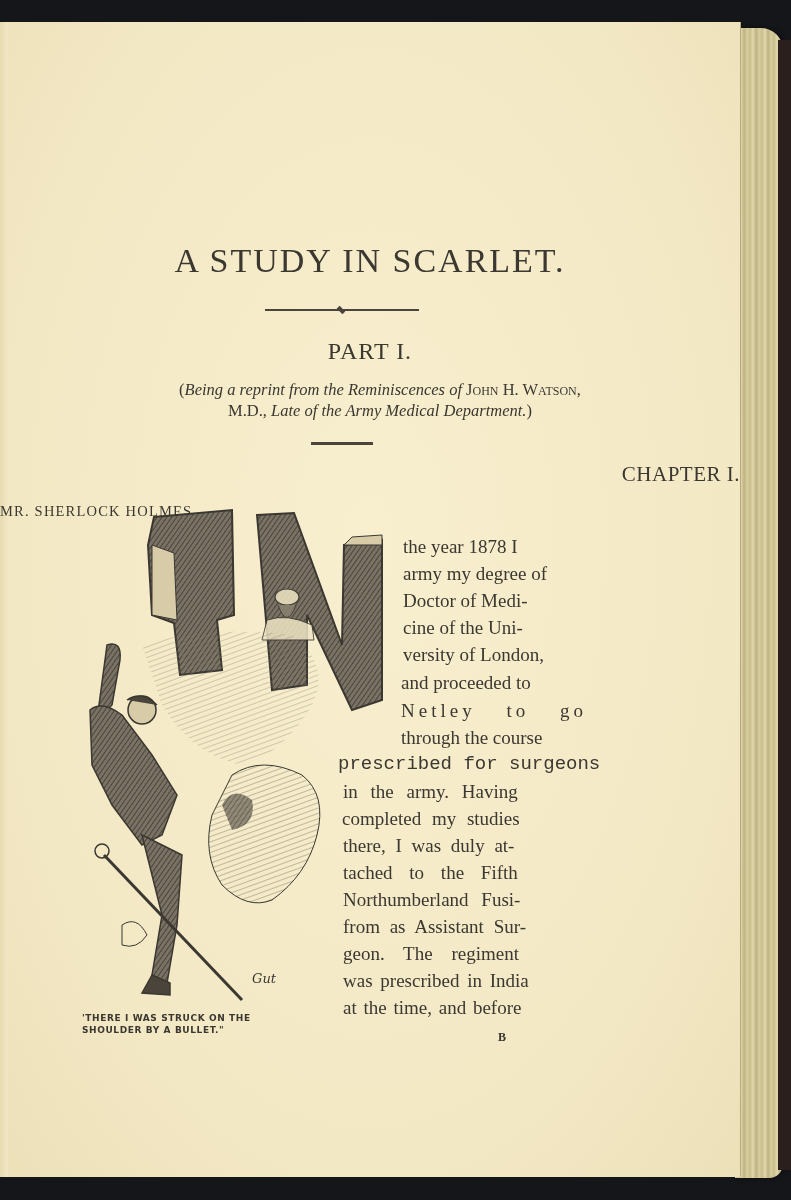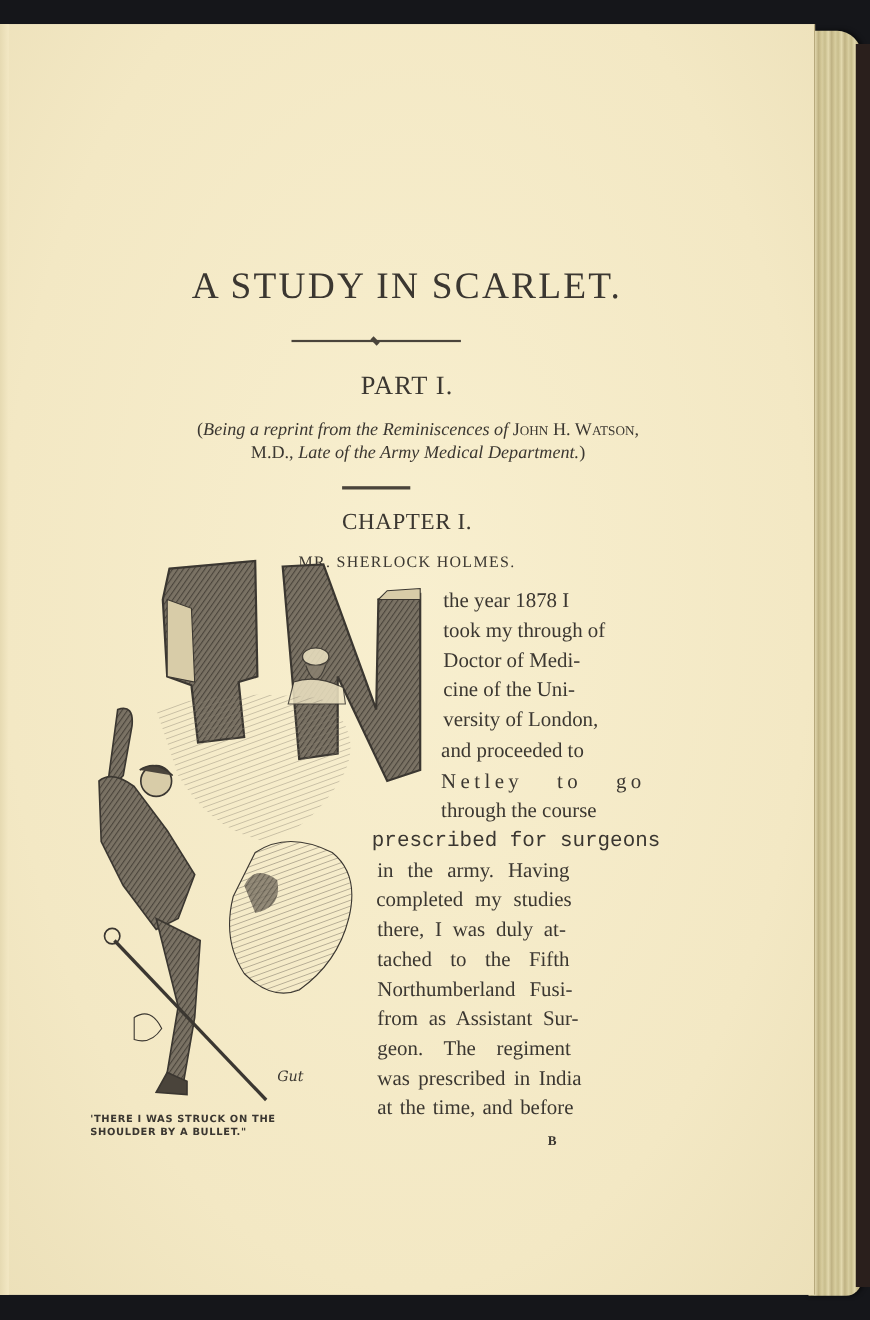--- a/index.html
+++ b/index.html
@@ -14,22 +14,22 @@
   .page-left-edge{position:absolute;left:0;top:0;width:8px;height:100%;background:linear-gradient(90deg,#e6dab2,#f3e8c4);}
   .title{position:absolute;left:0;width:740px;top:220px;text-align:center;font-size:34px;letter-spacing:2px;color:#3b3731;}
   .ornament{position:absolute;left:265px;top:284px;width:154px;height:8px;}
   .ornament .line{position:absolute;top:3px;left:0;width:100%;height:1.5px;background:#4a443b;}
   .ornament .diamond{position:absolute;left:72px;top:0px;width:8px;height:8px;background:#4a443b;transform:rotate(45deg) scaleY(.5);}
   .part{position:absolute;left:0;width:740px;top:316px;text-align:center;font-size:24px;letter-spacing:1px;color:#3b3731;}
   .subtitle{position:absolute;left:100px;width:560px;top:357px;text-align:center;font-size:16.5px;line-height:21px;color:#3b3731;}
   .subtitle i{font-style:italic;}
   .sc{font-variant:small-caps;}
   .short-rule{position:absolute;left:311px;top:420px;width:62px;height:3px;background:#4a443b;}
-  .chapter{position:absolute;left:0;width:740px;top:440px;text-align:center;font-size:21px;letter-spacing:.5px;color:#3b3731;}
-  .chapter-sub{position:absolute;left:0;width:740px;top:481px;text-align:center;font-size:14.5px;letter-spacing:1.2px;color:#3b3731;}
+  .chapter{position:absolute;left:0;width:740px;top:440px;text-align:right;font-size:21px;letter-spacing:.5px;color:#3b3731;}
+  .chapter-sub{position:absolute;left:0;width:740px;top:481px;text-align:left;font-size:14.5px;letter-spacing:1.2px;color:#3b3731;}
   .illus{position:absolute;left:82px;top:505px;width:310px;height:500px;}
   .caption{position:absolute;left:82px;top:1012px;width:250px;text-align:left;font-family:"DejaVu Sans",sans-serif;font-weight:bold;font-size:9px;letter-spacing:.6px;line-height:12px;color:#3b3731;}
   .body-col{position:absolute;font-size:19px;line-height:27px;color:#3b3731;}
   .ln{position:absolute;white-space:nowrap;display:flex;justify-content:space-between;}
   .folio{position:absolute;left:498px;top:1030px;font-size:12px;color:#3b3731;font-weight:bold;}
 </style>
 </head>
 <body>
 
 <div class="page-edges"></div>
@@ -107,21 +107,21 @@
   <text x="170" y="478" font-family="DejaVu Serif, serif" font-style="italic" font-size="13" fill="#3b3731">Gut</text>
 </svg>
 
 <div class="caption">
   <div>'THERE I WAS STRUCK ON THE</div>
   <div>SHOULDER BY A BULLET."</div>
 </div>
 
 <div class="body-col">
   <div class="ln" style="left:403px;top:533px;width:180px;">the year 1878 I</div>
-  <div class="ln" style="left:403px;top:560px;width:180px;">took my through of</div>
+  <div class="ln" style="left:403px;top:560px;width:180px;">army my degree of</div>
   <div class="ln" style="left:403px;top:587px;width:180px;">Doctor of Medi-</div>
   <div class="ln" style="left:403px;top:614px;width:180px;">cine of the Uni-</div>
   <div class="ln" style="left:403px;top:641px;width:180px;">versity of London,</div>
   <div class="ln" style="left:401px;top:669px;width:182px;">and proceeded to</div>
   <div class="ln" style="left:401px;top:697px;width:182px;letter-spacing:4px;word-spacing:22px;">Netley to go</div>
   <div class="ln" style="left:401px;top:724px;width:182px;">through the course</div>
   <div class="ln" style="left:338px;top:751px;width:240px;font-family:Liberation Mono, monospace;">prescribed for surgeons</div>
   <div class="ln" style="left:343px;top:778px;width:240px;word-spacing:8px;">in the army. Having</div>
   <div class="ln" style="left:342px;top:805px;width:240px;word-spacing:6px;">completed my studies</div>
   <div class="ln" style="left:343px;top:832px;width:240px;word-spacing:5px;">there, I was duly at-</div>

